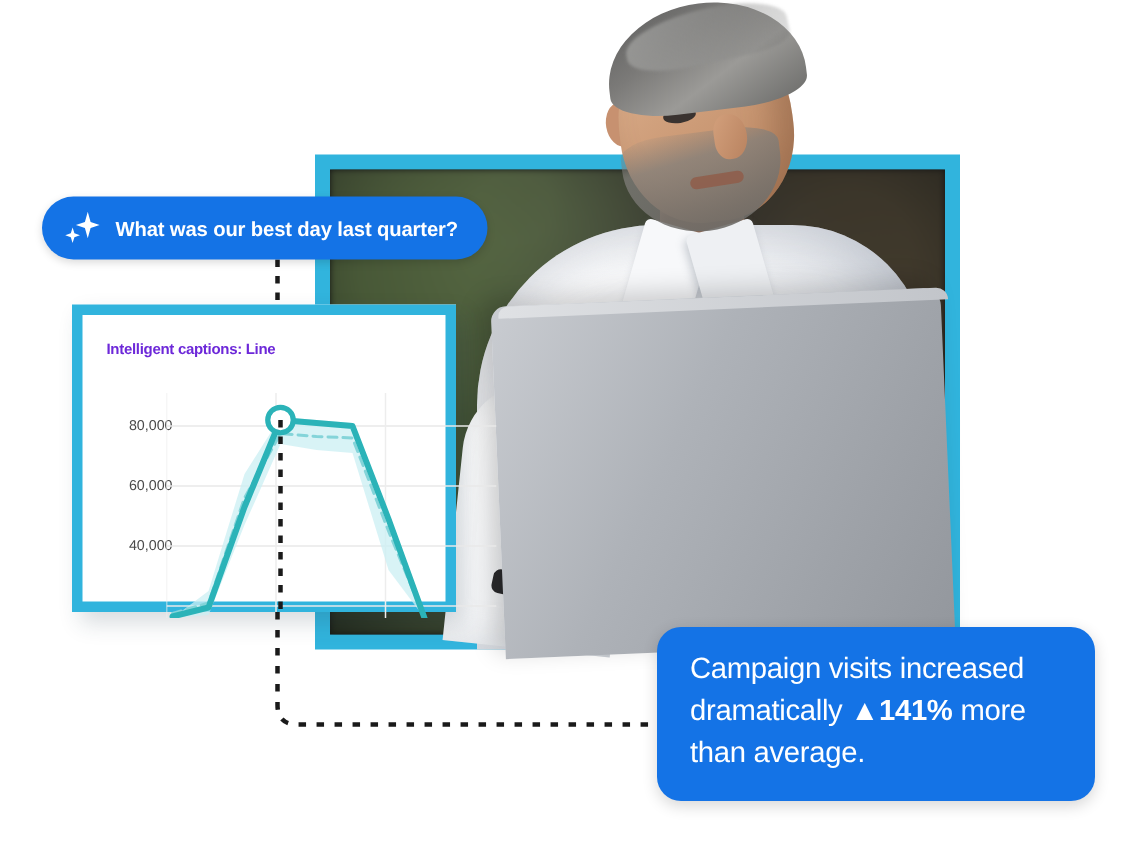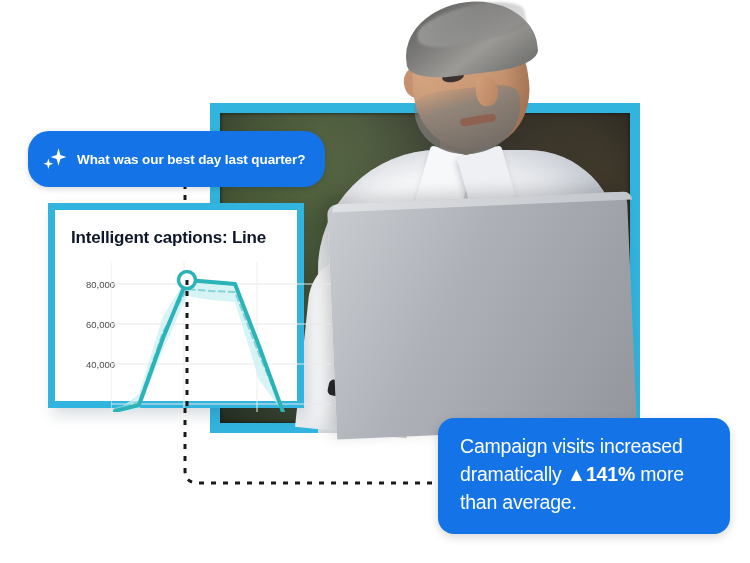--- a/index.html
+++ b/index.html
@@ -143,37 +143,37 @@
   .chart-card{
     position:absolute;left:48px;top:203px;width:256px;height:205px;
     background:#ffffff;
     border:7px solid #31B4DD;
     box-sizing:border-box;
     z-index:40;
     box-shadow:5px 7px 14px rgba(40,60,80,.18);
   }
   .chart-title{
     position:absolute;left:16px;top:18px;
-    font-size:17px;font-weight:bold;color:#0f172a;letter-spacing:-.2px;
+    font-size:10px;font-weight:bold;color:#6d28d9;letter-spacing:-.2px;
     white-space:nowrap;
   }
   .plot-wrap{position:absolute;left:0;top:52px;width:100%;height:146px;overflow:visible;}
   .ylabels{position:absolute;left:8px;top:0;width:52px;height:146px;}
   .ylabels span{
     position:absolute;right:0;font-size:9.5px;color:#4b4b4b;
     transform:translateY(-50%);white-space:nowrap;
   }
   .plot-svg{position:absolute;left:56px;top:0;}
 
   
   .connector{position:absolute;left:0;top:0;width:750px;height:563px;z-index:45;pointer-events:none;}
 
   
   .pill{
-    position:absolute;left:28px;top:131px;height:56px;
+    position:absolute;left:28px;top:131px;height:42px;
     background:#1473E6;border-radius:21px;
     display:flex;align-items:center;gap:9px;
     padding:0 20px 0 14px;
     z-index:60;
     box-shadow:0 2px 6px rgba(0,0,0,.15);
   }
   .pill-text{
     color:#ffffff;font-size:13.5px;font-weight:bold;white-space:nowrap;letter-spacing:-.1px;
   }
   .sparkle-wrap{position:relative;width:26px;height:26px;flex:0 0 26px;}

